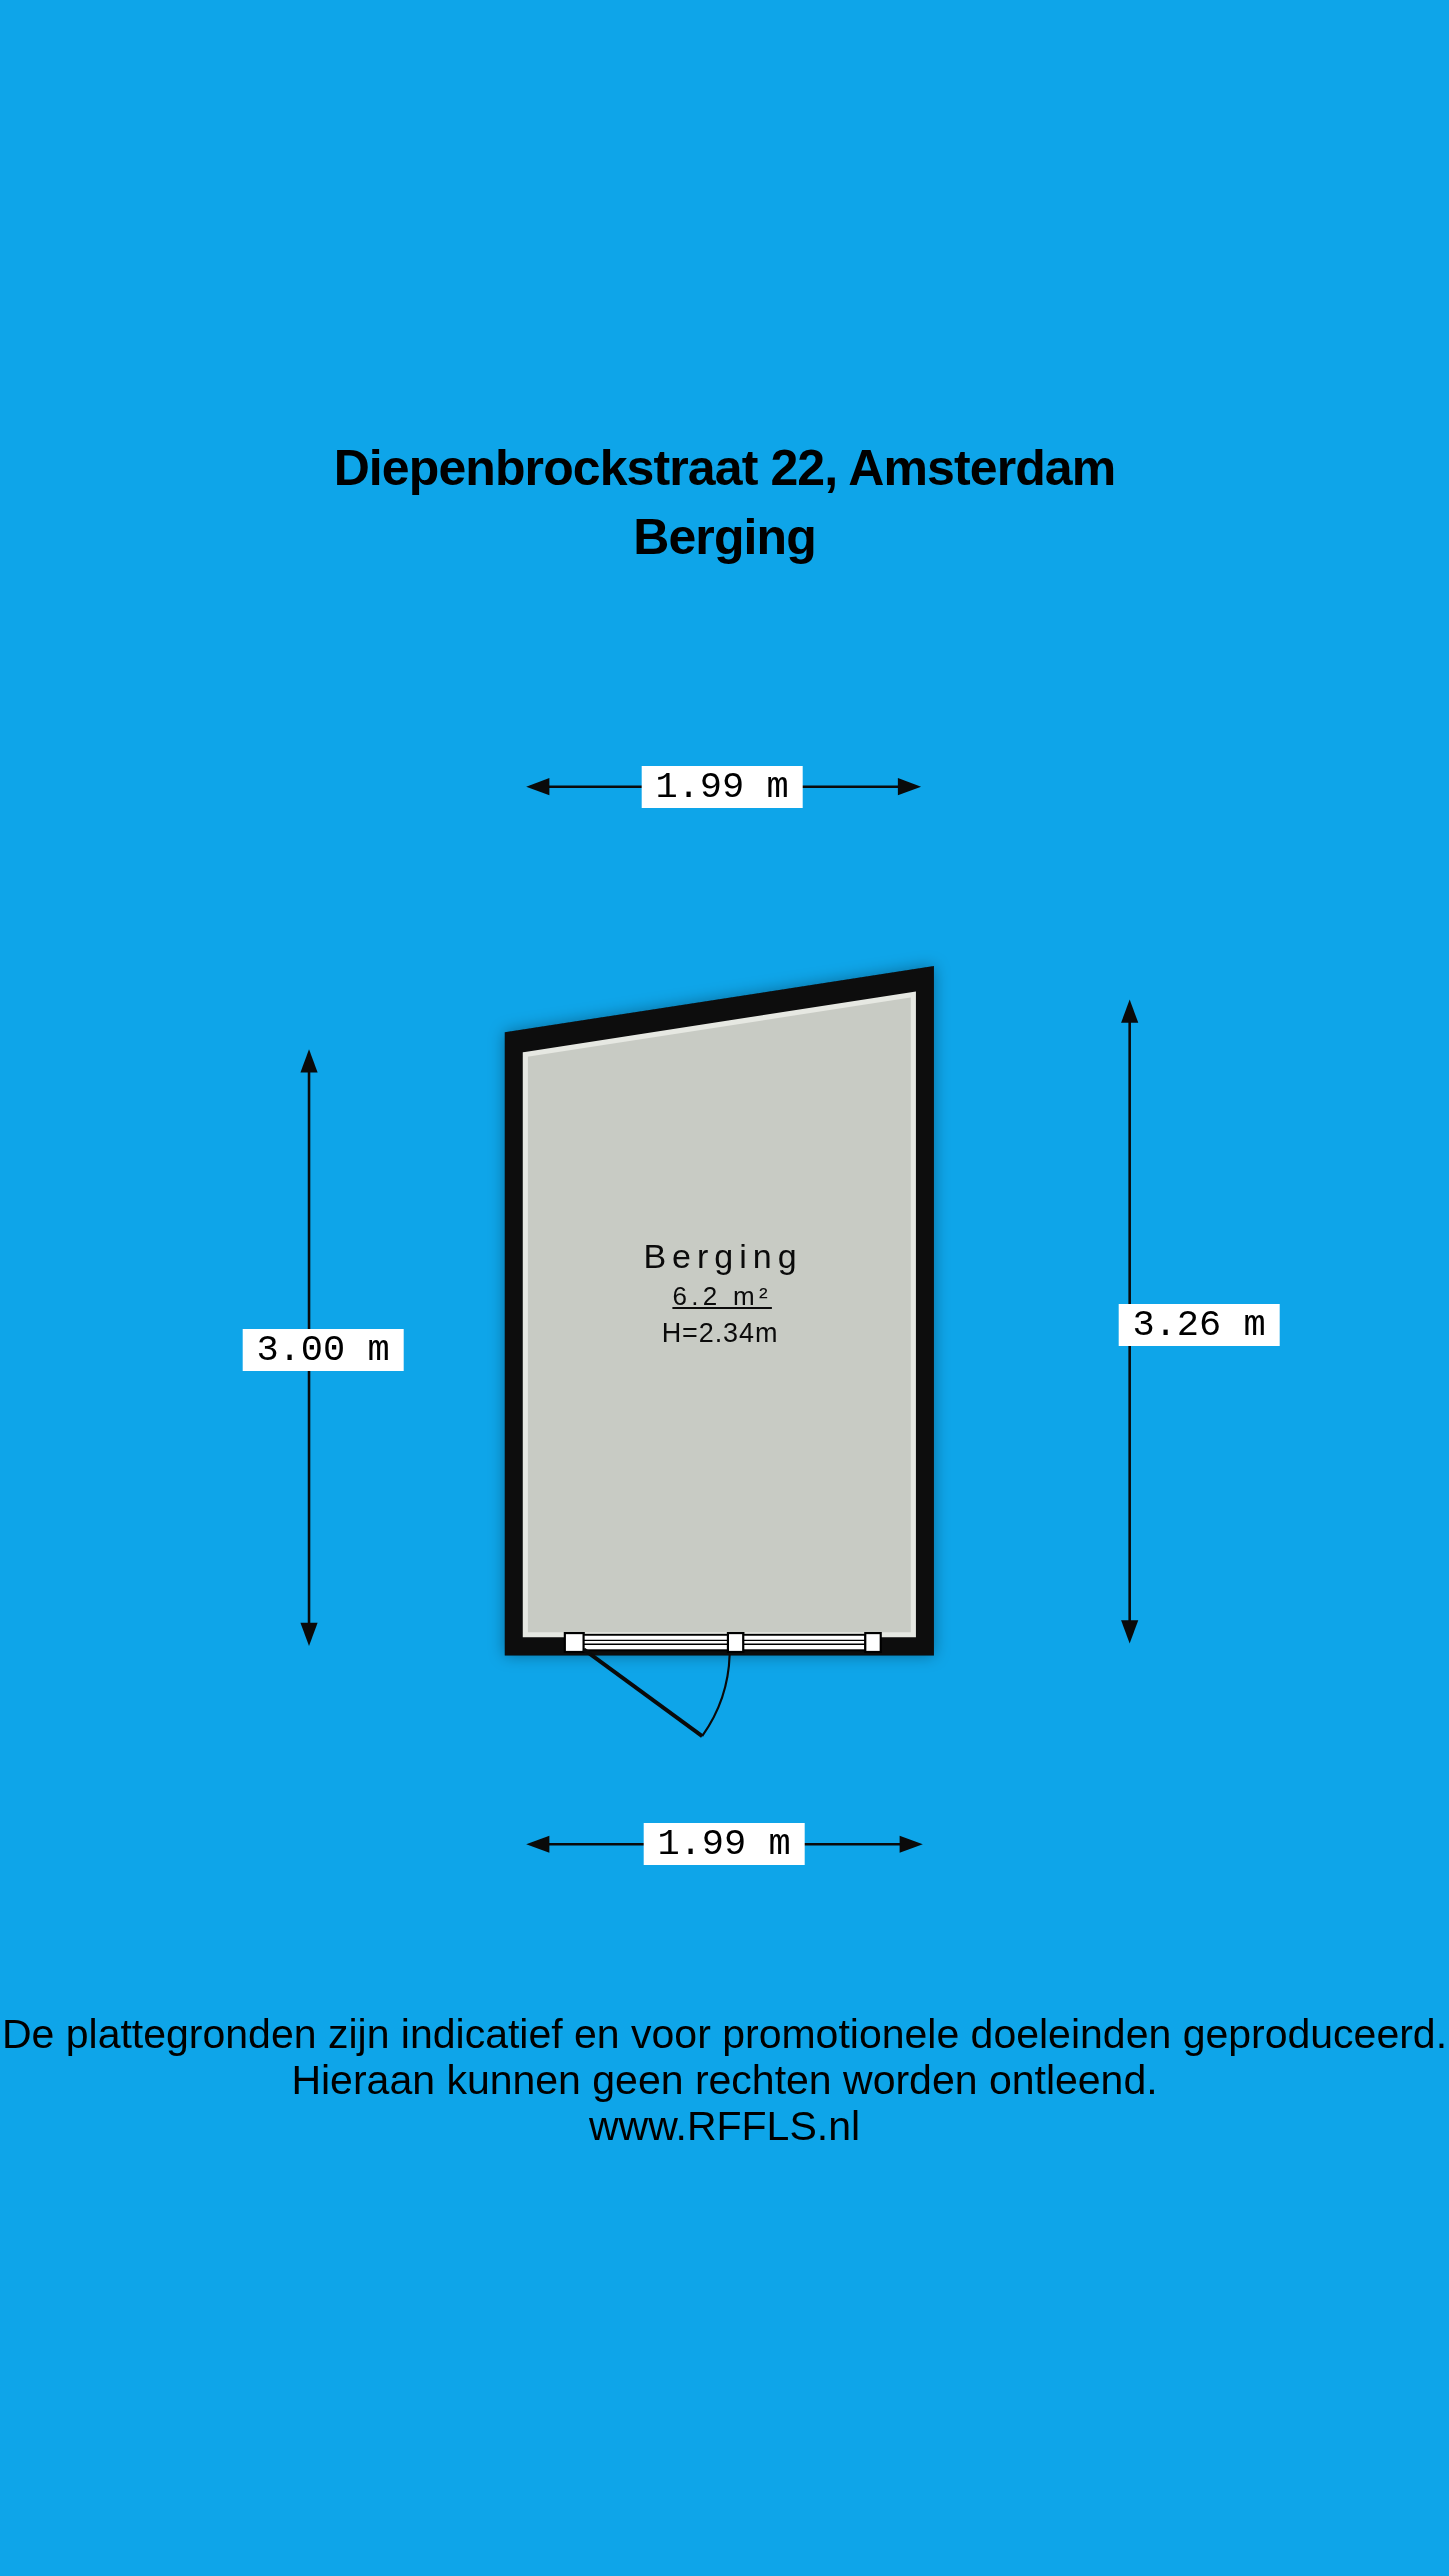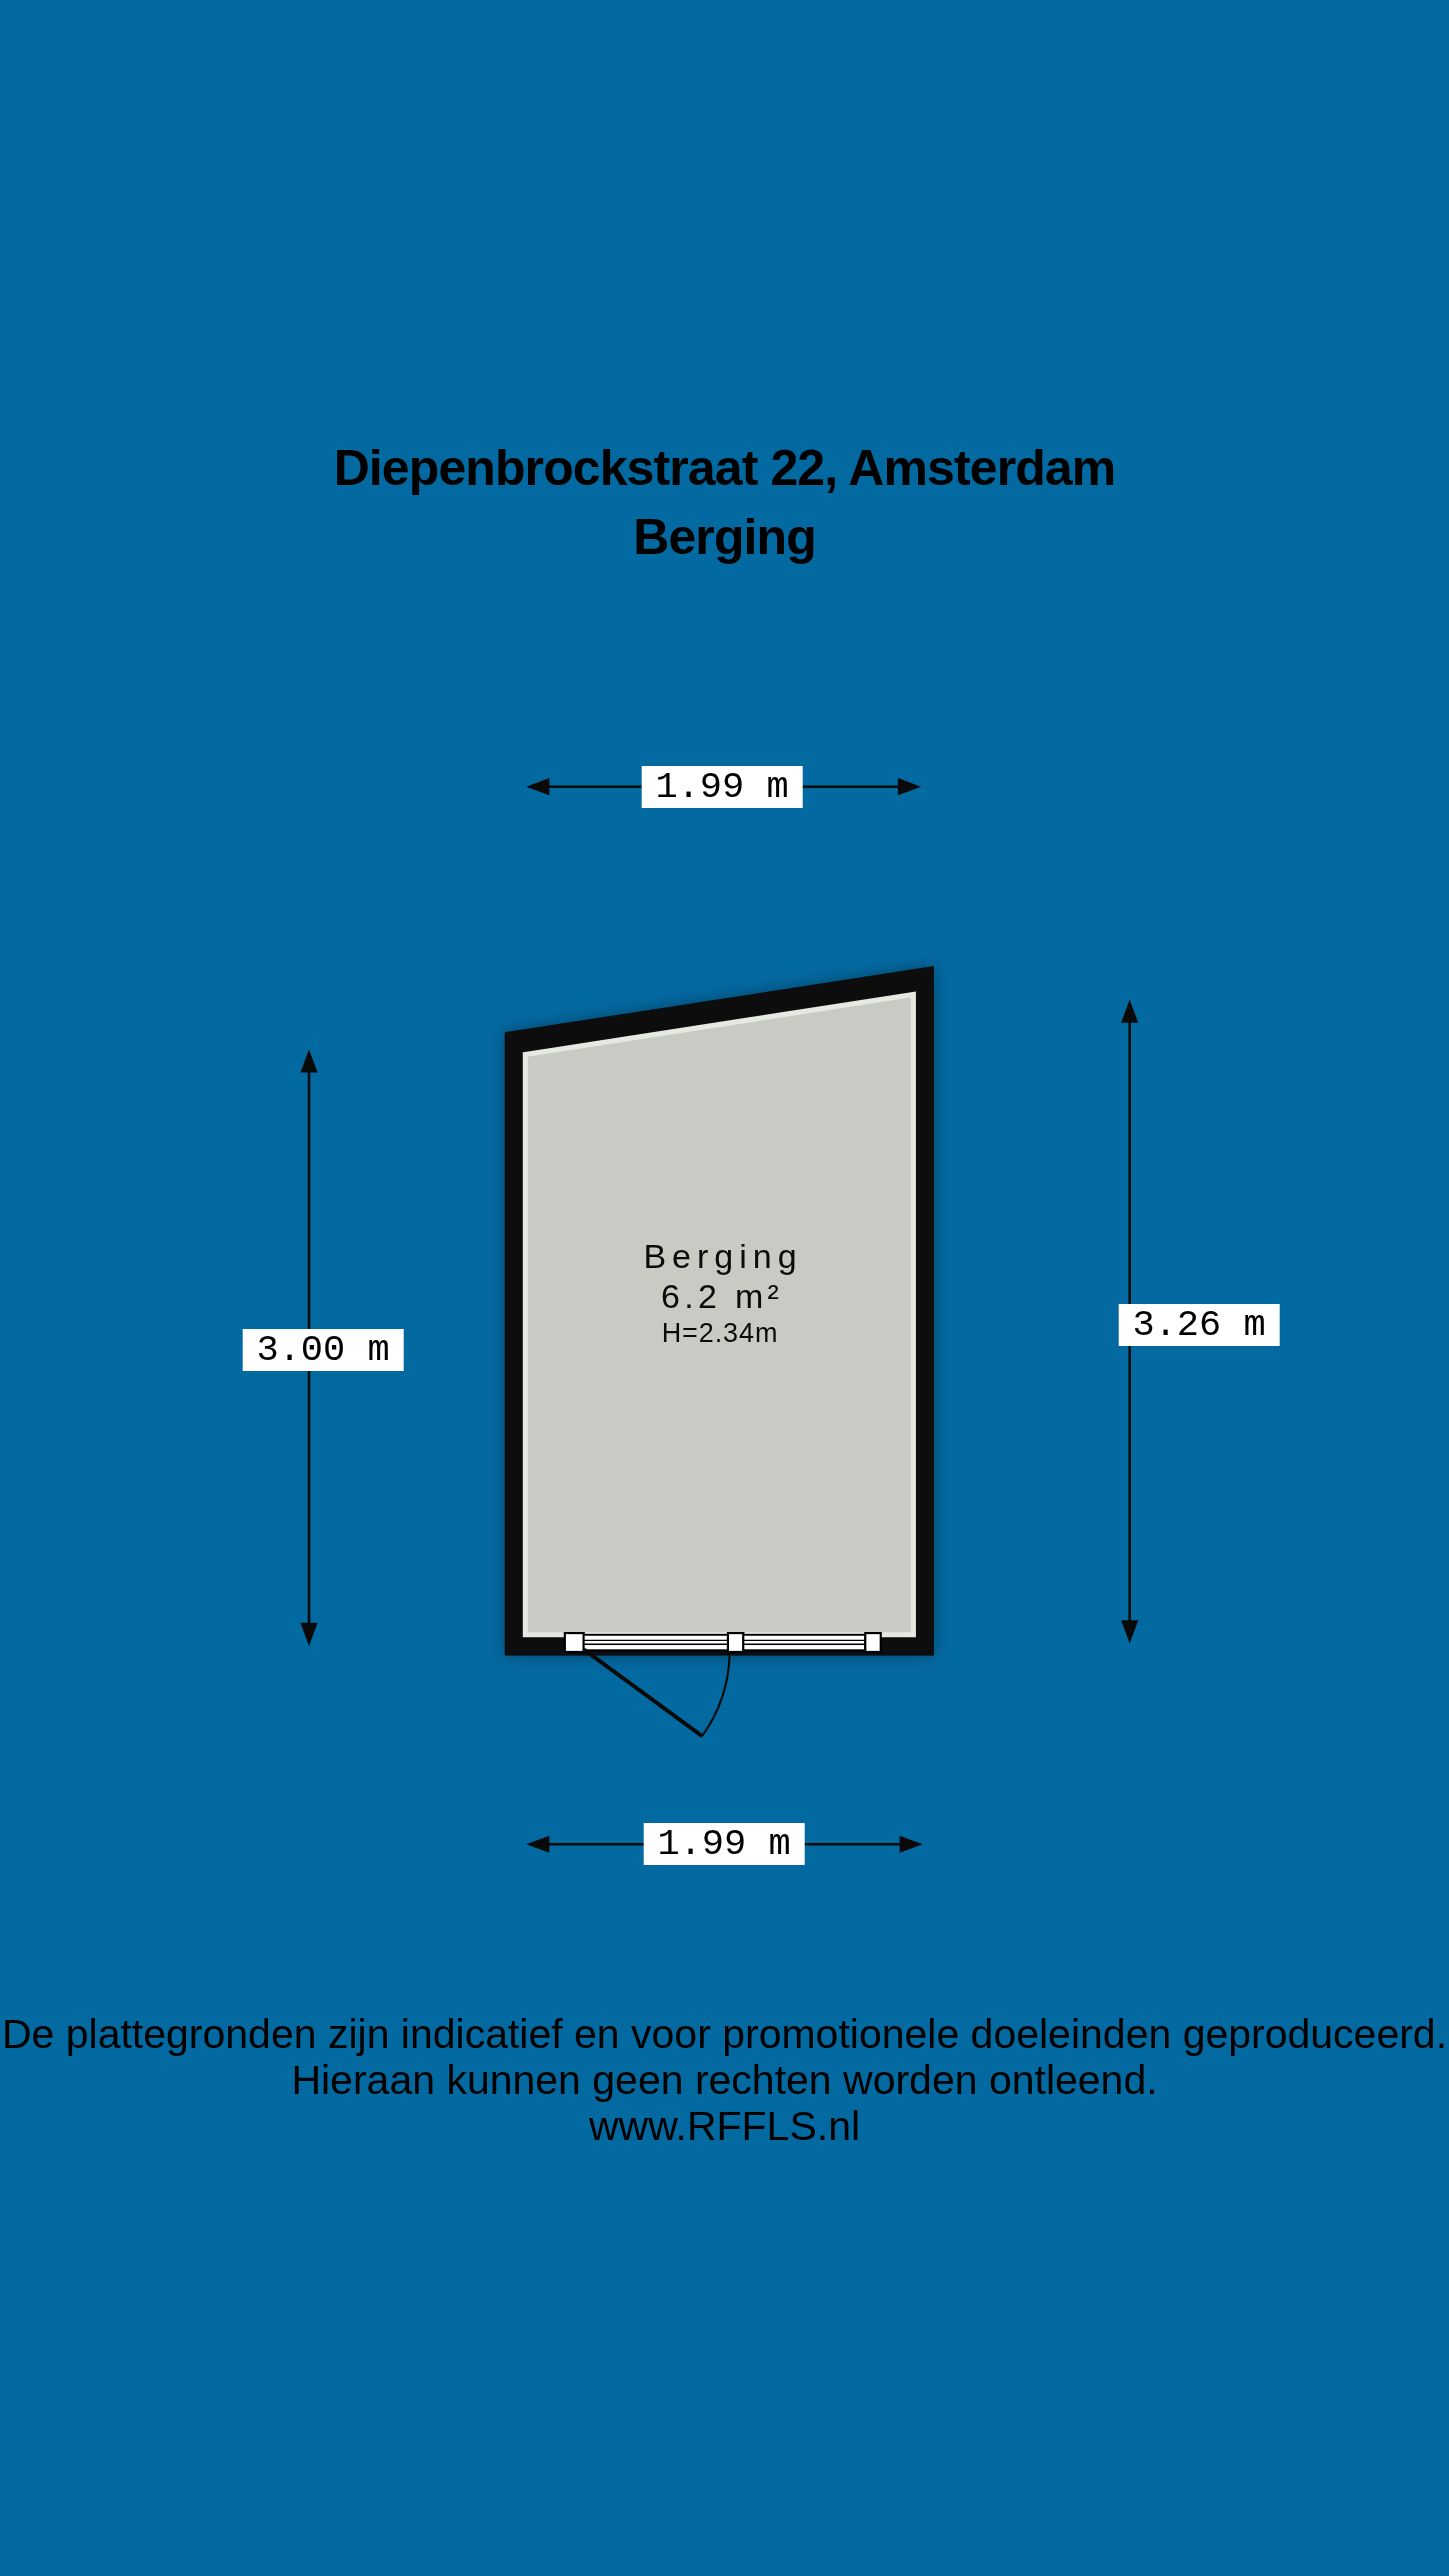--- a/index.html
+++ b/index.html
@@ -1,20 +1,20 @@
 <!DOCTYPE html>
 <html style="font-size:13.7px"><head>
 <meta charset="utf-8">
 <style>
   html, body { margin: 0; padding: 0; background: #ffffff; }
   .canvas {
     position: relative;
     width: 1449px;
     height: 2576px;
-    background: #0369a1;
+    background: #0ea5e9;
     overflow: hidden;
     font-family: "Liberation Sans", sans-serif;
     color: #000000;
   }
   .title-block {
     position: absolute;
     top: 434px;
     left: 0;
     width: 100%;
     text-align: center;
@@ -44,21 +44,21 @@
   .room-label {
     position: absolute;
     left: 720px;
     top: 1236px;
     transform: translateX(-50%);
     text-align: center;
     color: #0b0b0b;
     white-space: nowrap;
   }
   .room-name   { font-size: 34px; line-height: 41px; letter-spacing: 6px; padding-left: 6px; }
-  .room-area   { font-size: 34px; line-height: 39px; letter-spacing: 4.3px; padding-left: 4.3px; }
+  .room-area   { font-size: 26px; line-height: 39px; letter-spacing: 4.3px; padding-left: 4.3px; text-decoration: underline; }
   .room-height { font-size: 27px; line-height: 34px; letter-spacing: 0.9px; }
   .footer-block {
     position: absolute;
     top: 2011px;
     left: 0;
     width: 100%;
     text-align: center;
     font-size: 41px;
     line-height: 46px;
     color: #000000;

